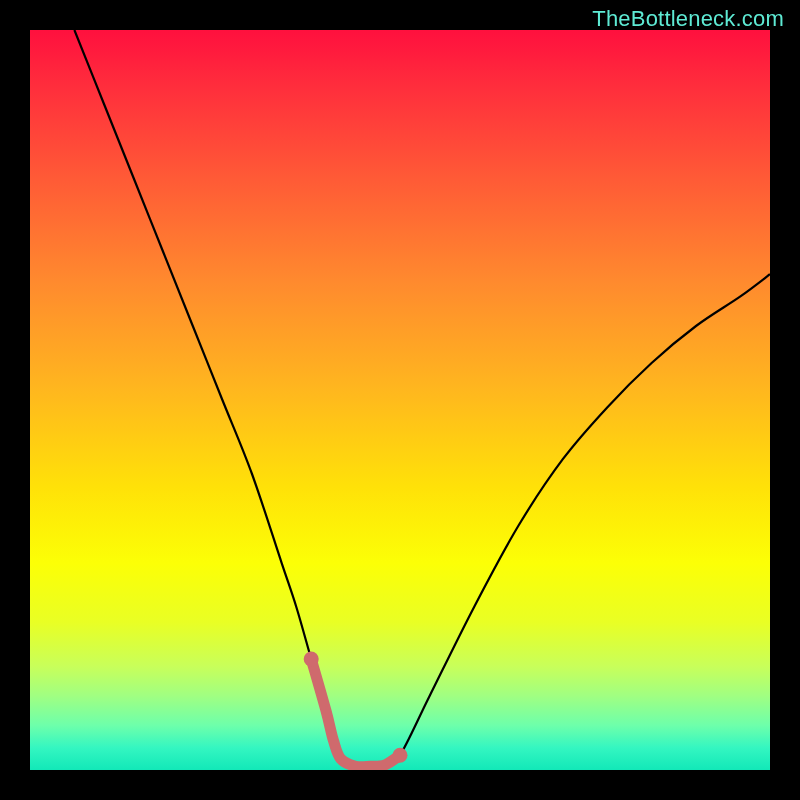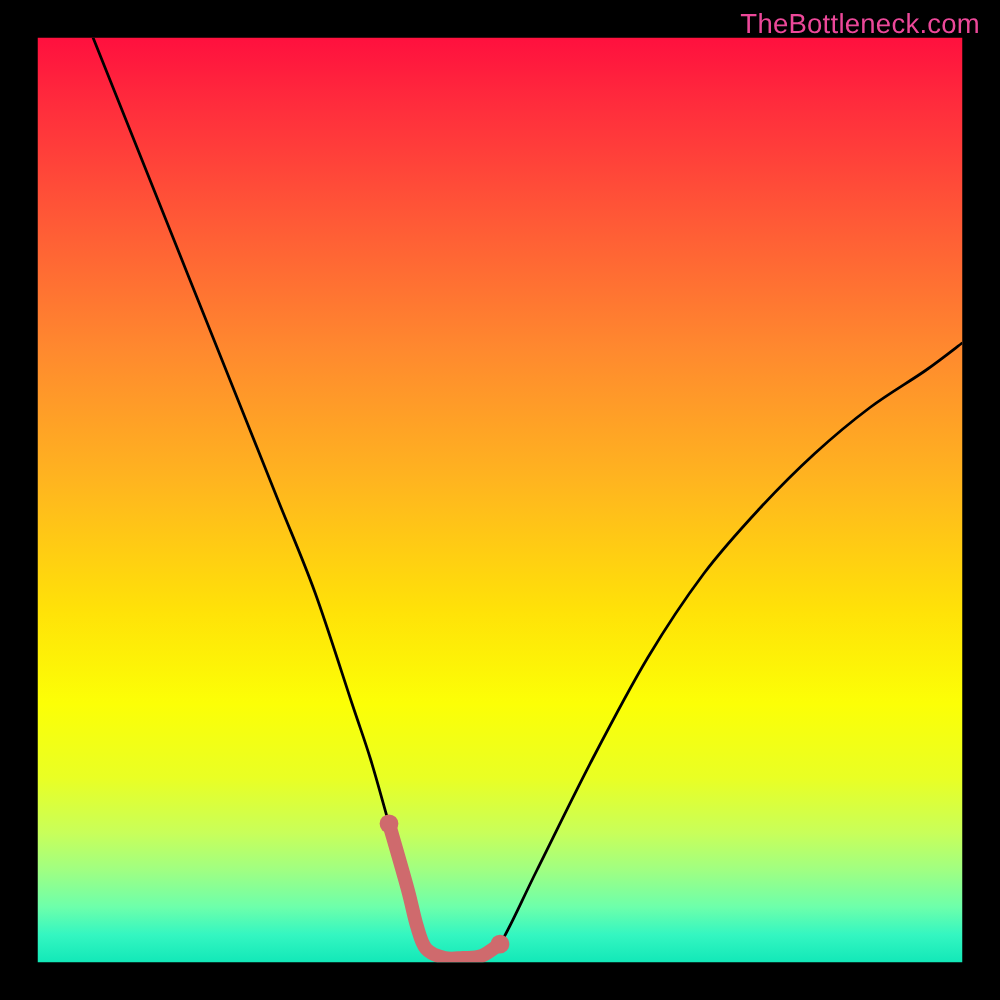--- a/index.html
+++ b/index.html
@@ -16,21 +16,21 @@
     left: 0;
     top: 0;
     width: 800px;
     height: 800px;
     background: #000;
   }
   .watermark {
     position: absolute;
     top: 6px;
     right: 16px;
-    color: #ec4899;
+    color: #5eead4;
     font-size: 22px;
     font-weight: 400;
     letter-spacing: 0.2px;
     z-index: 5;
   }
   .plot {
     position: absolute;
     left: 30px;
     top: 30px;
     width: 740px;

